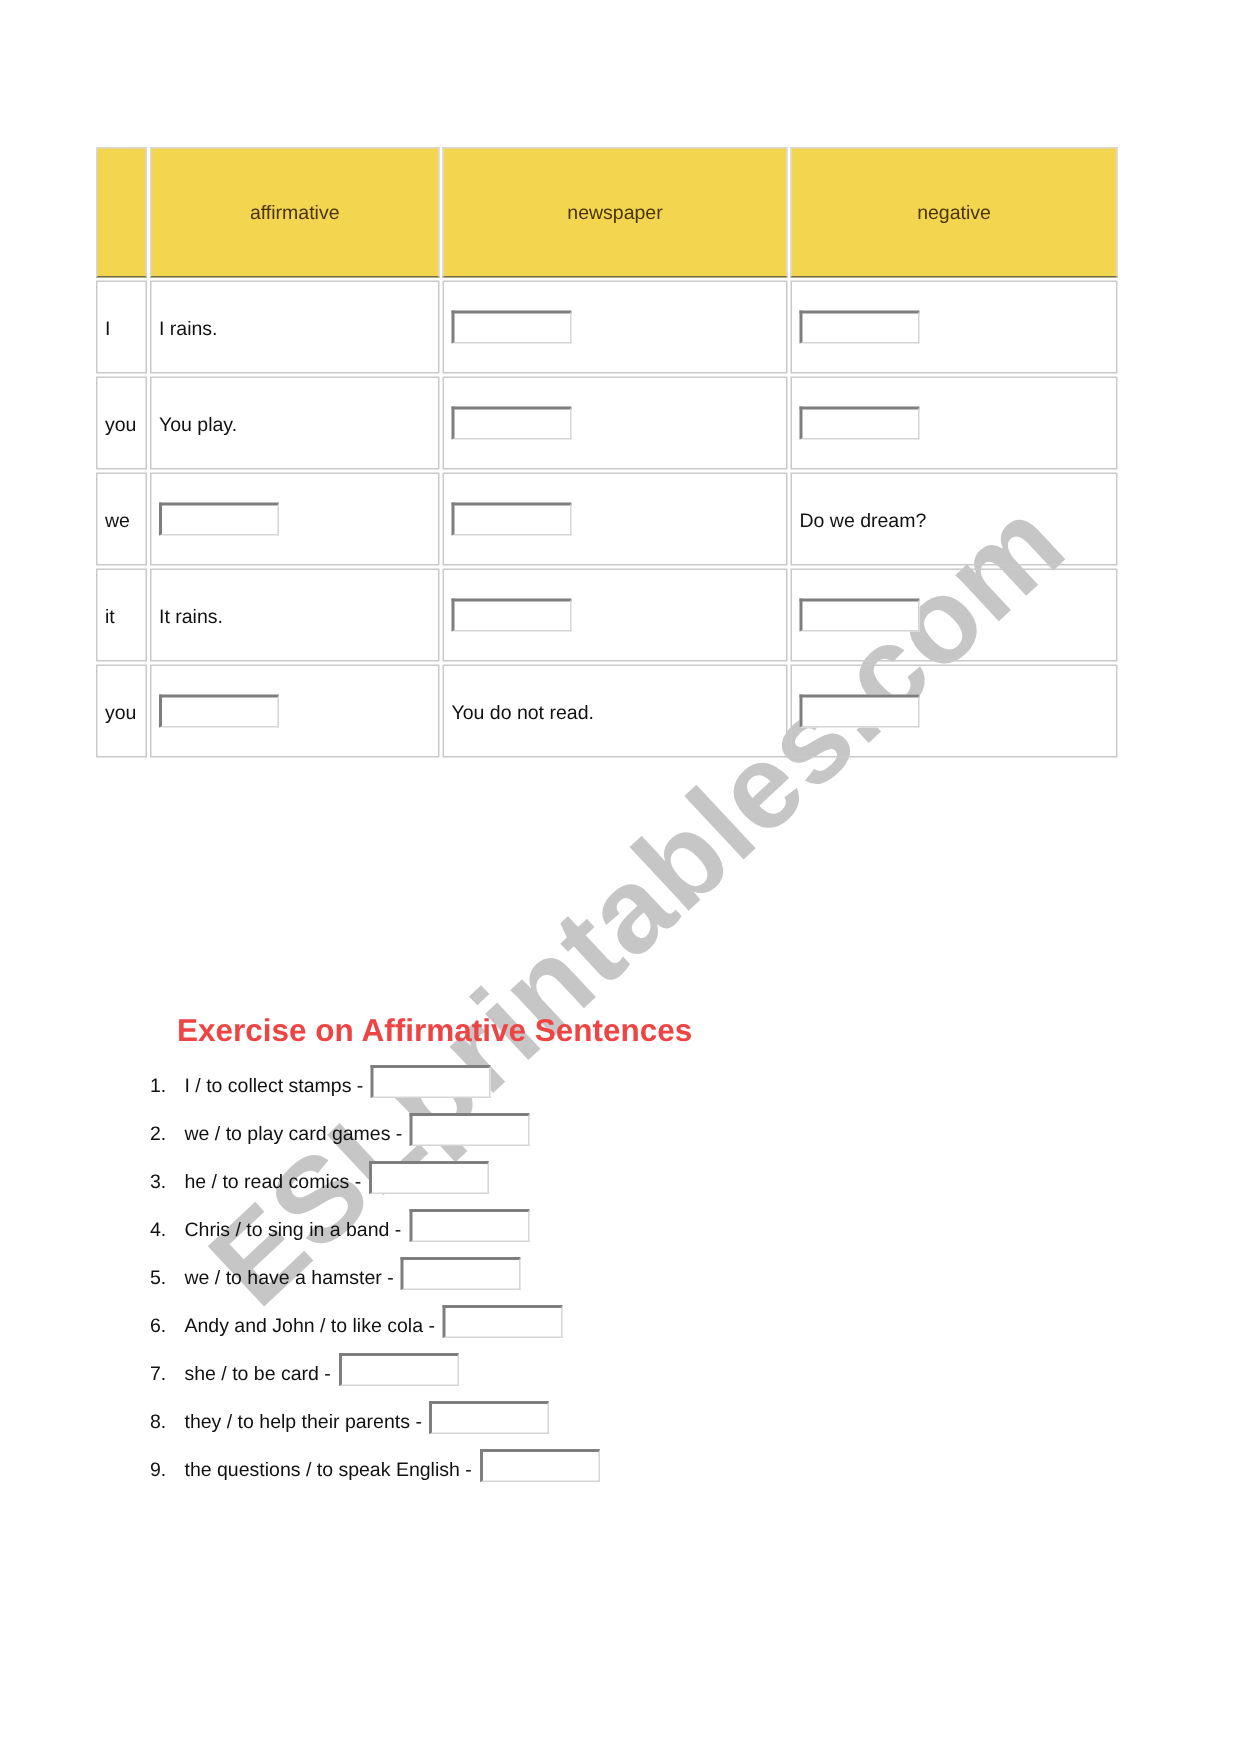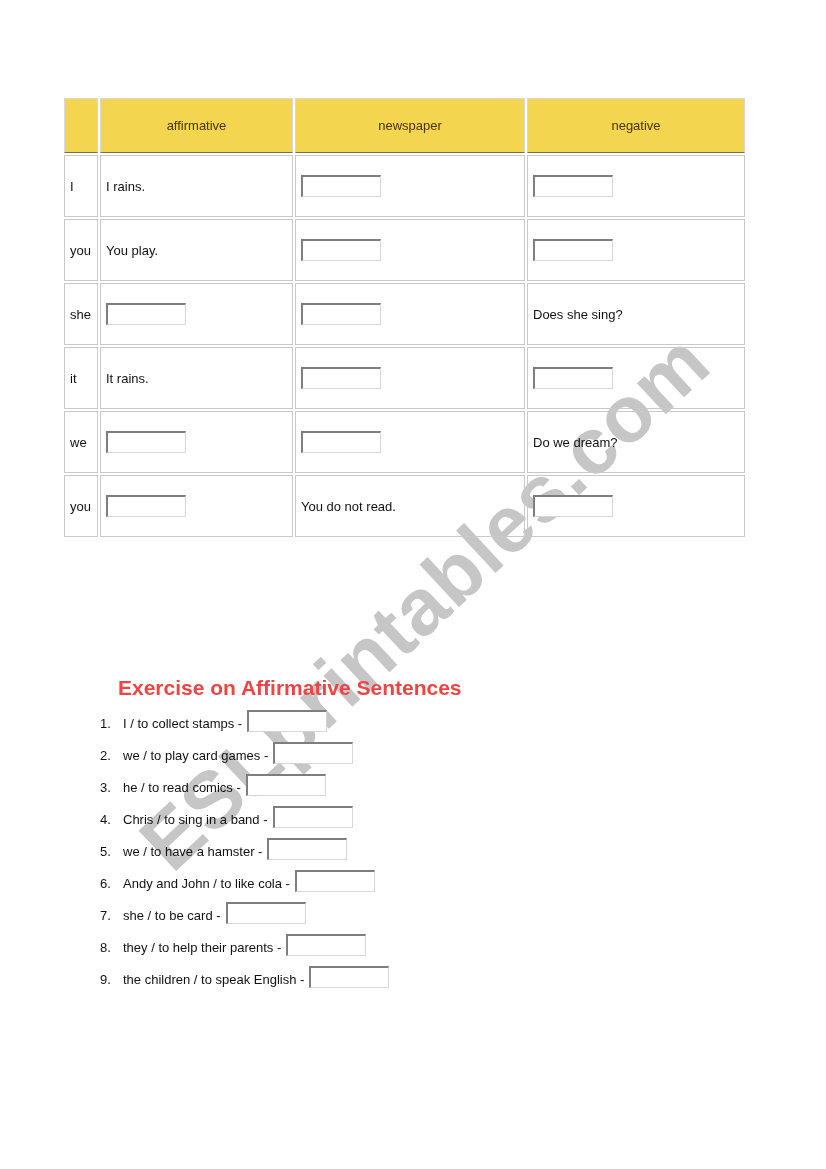--- a/index.html
+++ b/index.html
@@ -46,21 +46,21 @@
   }
   table.grid th {
     background: #F3D54F;
     color: #4A3500;
     font-weight: normal;
     font-size: 13px;
     height: 53px;
     text-align: center;
     border: 1px solid #d8d8d8;
     border-bottom: 1px solid #6f6f52;
-    padding: 0;
+    padding: 16px;
   }
   table.grid td {
     border: 1px solid #c9c9c9;
     height: 60px;
     font-size: 13px;
     vertical-align: middle;
     padding: 0 5px;
     background: transparent;
   }
 
@@ -127,38 +127,32 @@
         <td><input type="text" class="blank" style=""></td>
         <td><input type="text" class="blank" style=""></td>
       </tr>
       <tr>
         <td>you</td>
         <td>You play.</td>
         <td><input type="text" class="blank" style=""></td>
         <td><input type="text" class="blank" style=""></td>
       </tr>
       <tr>
-        <td>she</td>
-        <td><input type="text" class="blank" style=""></td>
-        <td><input type="text" class="blank" style=""></td>
-        <td>Does she sing?</td>
+        <td>we</td>
+        <td><input type="text" class="blank" style=""></td>
+        <td><input type="text" class="blank" style=""></td>
+        <td>Do we dream?</td>
       </tr>
       <tr>
         <td>it</td>
         <td>It rains.</td>
         <td><input type="text" class="blank" style=""></td>
         <td><input type="text" class="blank" style=""></td>
       </tr>
       <tr>
-        <td>we</td>
-        <td><input type="text" class="blank" style=""></td>
-        <td><input type="text" class="blank" style=""></td>
-        <td>Do we dream?</td>
-      </tr>
-      <tr>
         <td>you</td>
         <td><input type="text" class="blank" style=""></td>
         <td>You do not read.</td>
         <td><input type="text" class="blank" style=""></td>
       </tr>
     </tbody>
   </table>
 
   <div class="exercise">
     <h2 class="ex-title">Exercise on Affirmative Sentences</h2>
@@ -198,18 +192,18 @@
       <span class="ex-text">she / to be card -</span>
       <input type="text" class="blank" style="">
     </div>
     <div class="ex-item">
       <span class="ex-num">8.</span>
       <span class="ex-text">they / to help their parents -</span>
       <input type="text" class="blank" style="">
     </div>
     <div class="ex-item">
       <span class="ex-num">9.</span>
-      <span class="ex-text">the children / to speak English -</span>
+      <span class="ex-text">the questions / to speak English -</span>
       <input type="text" class="blank" style="">
     </div>
   </div>
 
 </div>
 
 </body></html>

